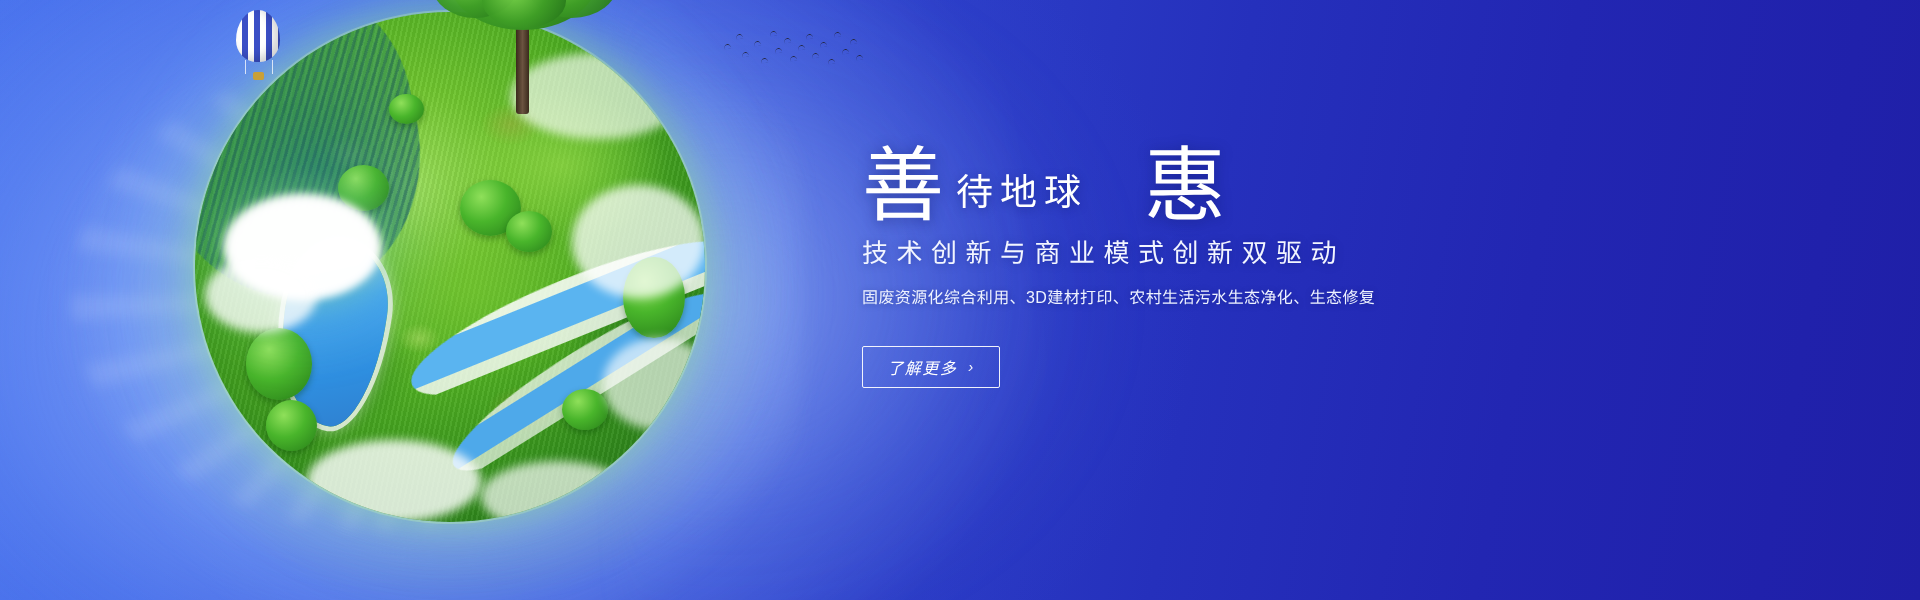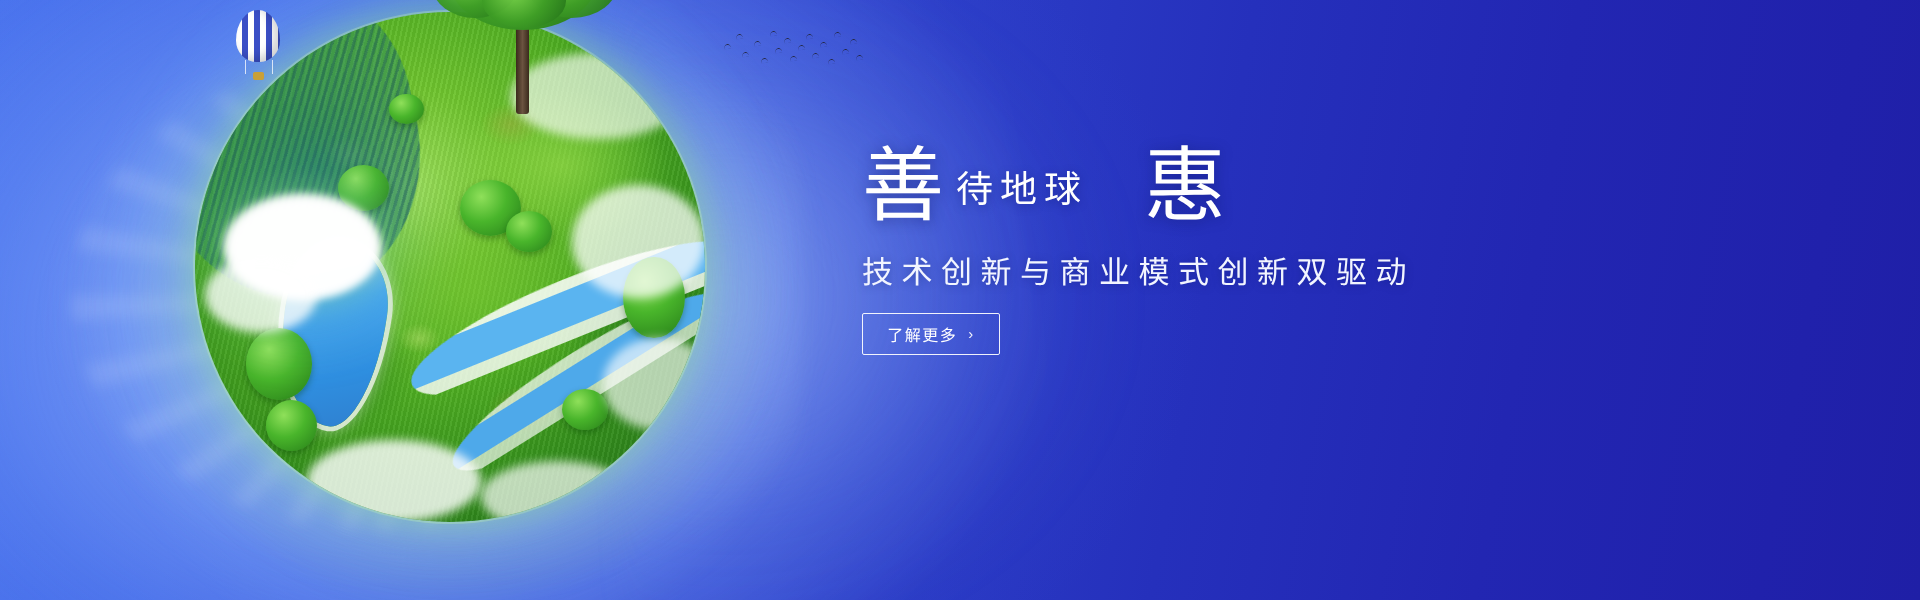--- a/index.html
+++ b/index.html
@@ -226,62 +226,63 @@
   .hl-group{display:flex;align-items:flex-end;}
   .hl-big{
     font-family:"Liberation Serif","DejaVu Serif",serif;
     font-size:82px;line-height:.95;
     font-weight:400;
     letter-spacing:0;
     text-shadow:0 2px 14px rgba(10,20,90,.45);
     transform:translateY(6px);
   }
   .hl-small{
-    font-family:Liberation Mono, monospace;
+    font-family:Liberation Serif, serif;
     font-size:37px;line-height:1;
     letter-spacing:7px;
     padding-left:12px;
     padding-bottom:9px;
     text-shadow:0 2px 10px rgba(10,20,90,.4);
   }
   .hl-gap{width:56px;}
 
   .subtitle{
-    margin-top:34px;
-    font-size:31px;
+    margin-top:18px;
+    font-size:26px;
     letter-spacing:8.5px;
     line-height:1.2;
     color:#f2f5ff;
     text-shadow:0 1px 8px rgba(10,20,90,.35);
   }
 
   .desc{
     margin-top:17px;
     font-size:16px;
     letter-spacing:.4px;
     line-height:1.5;
     color:#eef2ff;
     text-shadow:0 1px 6px rgba(10,20,90,.35);
   }
 
   .cta{
-    margin-top:22px;
+    margin-top:36px;
     display:inline-flex;align-items:center;justify-content:center;
     gap:11px;
     width:116px;height:40px;
     box-sizing:content-box;
     padding:0 10px;
     border:1px solid rgba(255,255,255,.92);
     border-radius:2px;
     background:transparent;
     color:#ffffff;
     font-size:16px;
     letter-spacing:1.5px;
     cursor:pointer;
     font-family:inherit;
+    font-style:italic;
   }
   .cta .chev{font-size:15px;line-height:1;opacity:.95;transform:translateY(-1px);}
 </style>
 </head>
 <body>
 
 <div class="banner">
 
   <div class="veil veil-a"></div>
   <div class="veil veil-b"></div>
@@ -363,20 +364,21 @@
         <span class="hl-small">待地球</span>
       </div>
       <div class="hl-gap"></div>
       <div class="hl-group">
         <span class="hl-big">惠</span>
       </div>
     </div>
 
     <div class="subtitle">技术创新与商业模式创新双驱动</div>
 
+    <div class="desc">固废资源化综合利用、3D建材打印、农村生活污水生态净化、生态修复</div>
 
     <button class="cta" type="button">
       <span>了解更多</span>
       <span class="chev">›</span>
     </button>
 
   </div>
 </div>
 
 </body></html>

